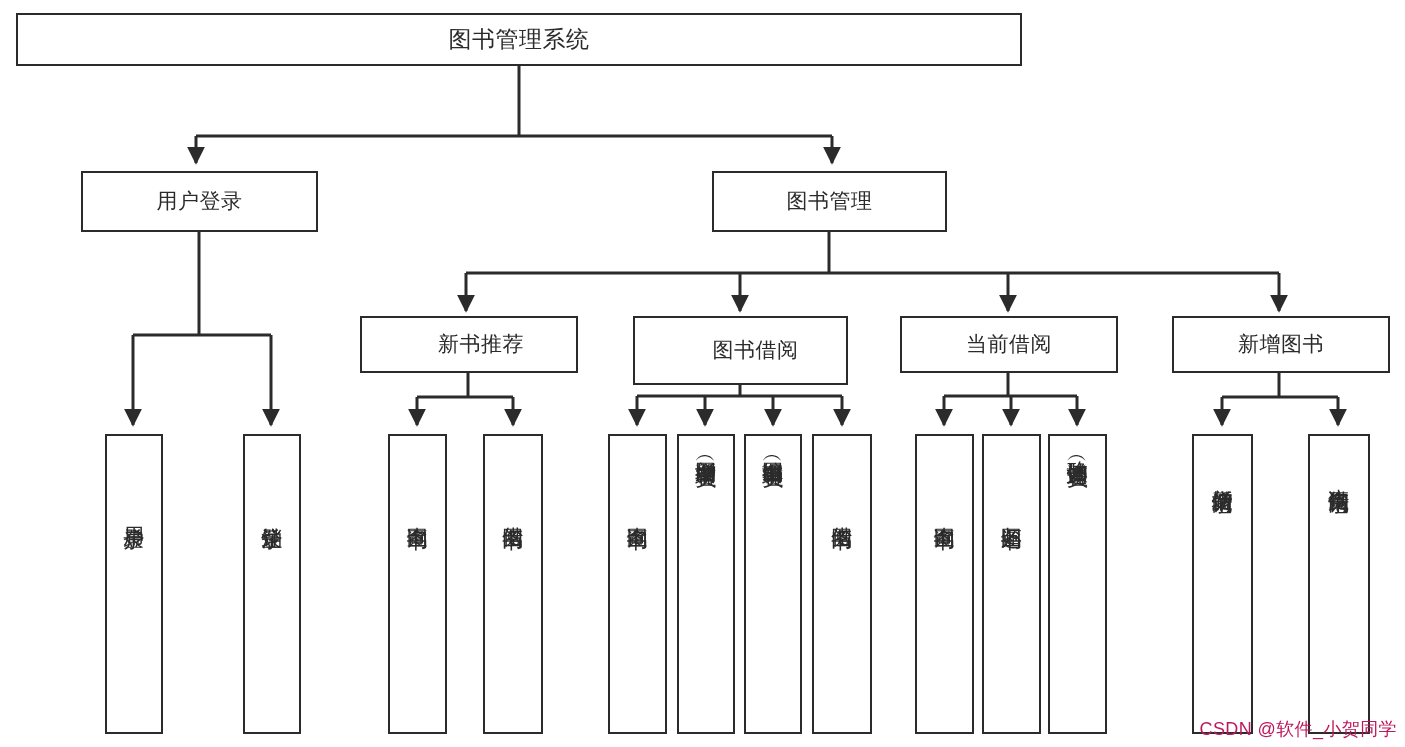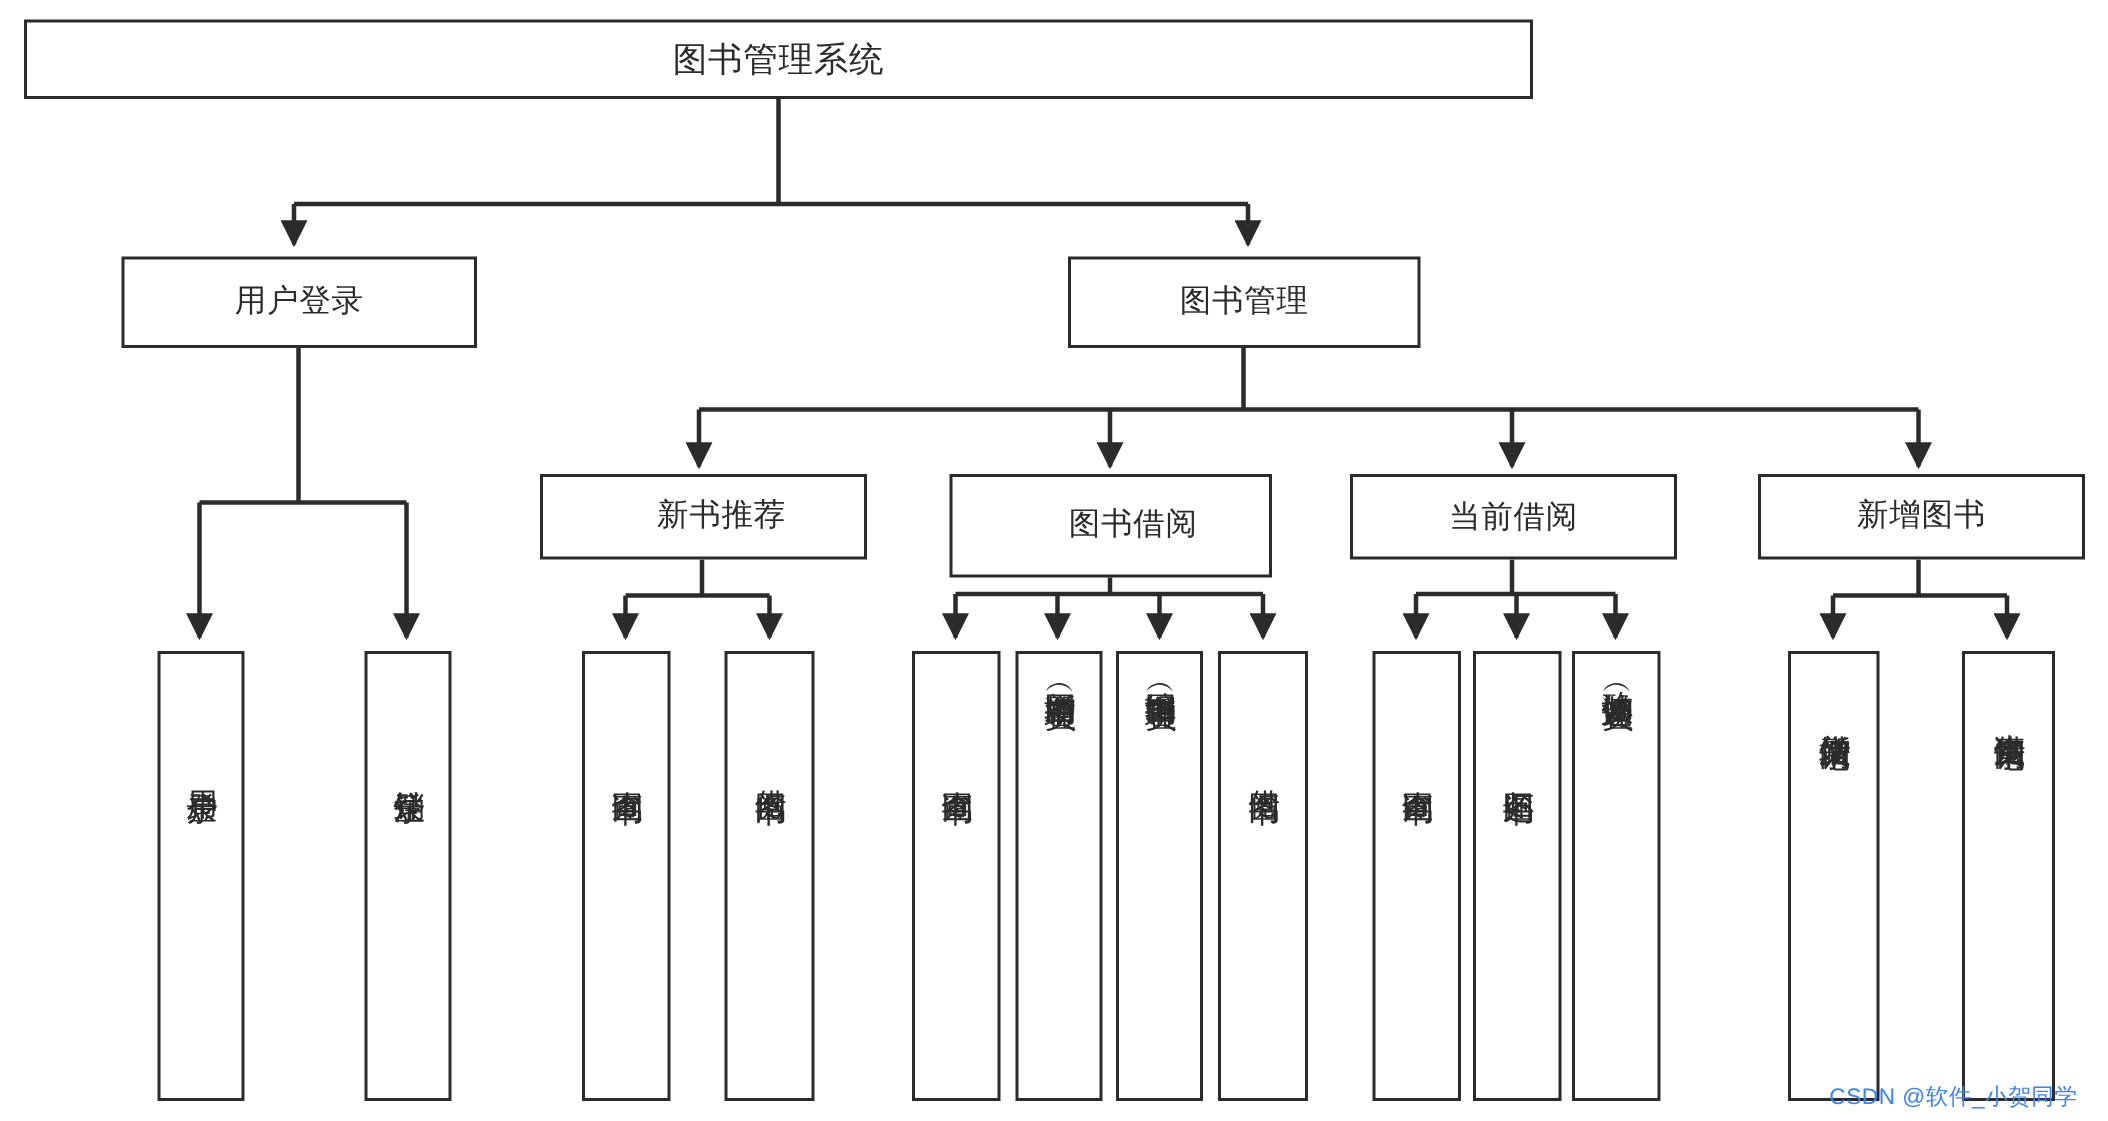--- a/index.html
+++ b/index.html
@@ -53,24 +53,24 @@
     font-size: 21px;
     line-height: 1.32;
     letter-spacing: 1px;
     white-space: nowrap;
   }
   .node.root .label {
     font-size: 23px;
   }
   #watermark {
     position: absolute;
-    right: 20px;
+    right: 8px;
     bottom: 6px;
-    font-size: 15px;
-    color: #3b82f6;
+    font-size: 18px;
+    color: #be185d;
     white-space: nowrap;
     letter-spacing: 0.4px;
   }
 </style>
 </head>
 <body>
 
 <div id="canvas">
 
   <svg id="edges" viewBox="0 0 1405 747" width="1405" height="747">

